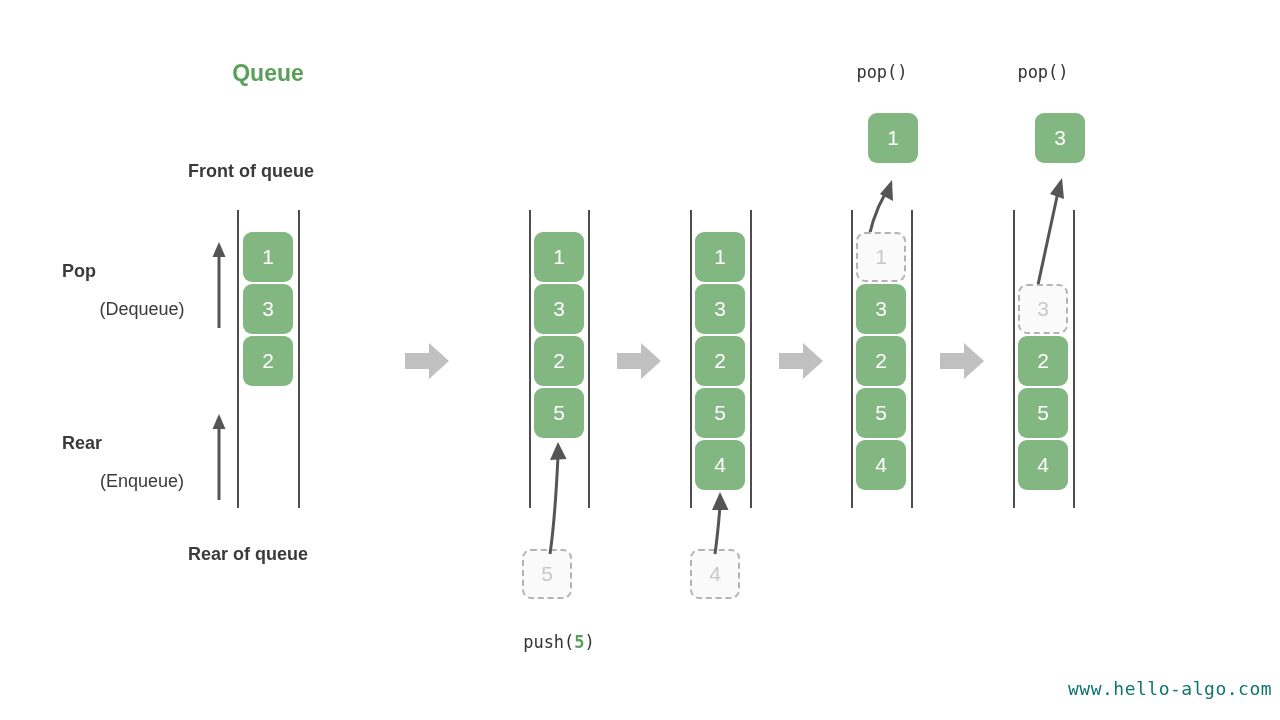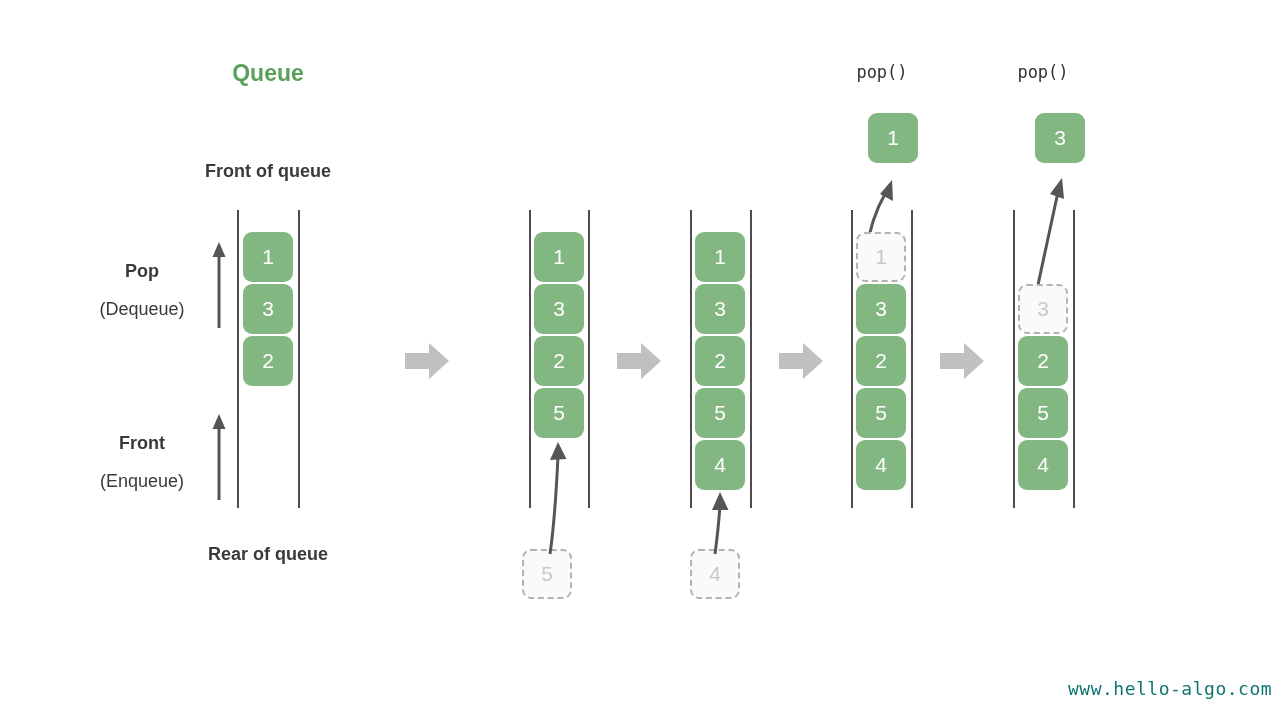--- a/index.html
+++ b/index.html
@@ -24,21 +24,21 @@
     color: #5aa05a;
     white-space: nowrap;
     text-align: center;
   }
   .label-bold {
     position: absolute;
     font-size: 18px;
     font-weight: bold;
     color: #3a3a3a;
     white-space: nowrap;
-    text-align: center;
+    text-align: left;
   }
   .label-reg {
     position: absolute;
     font-size: 18px;
     font-weight: normal;
     color: #3a3a3a;
     white-space: nowrap;
     text-align: center;
   }
   .mono {
@@ -108,21 +108,21 @@
 
   <div class="title" style="left:188px; top:60px; width:160px;">Queue</div>
 
   <div class="label-bold" style="left:188px; top:161px; width:160px;">Front of queue</div>
 
   <div class="label-bold" style="left:188px; top:544px; width:160px;">Rear of queue</div>
 
   <div class="label-bold" style="left:62px; top:261px; width:160px;">Pop</div>
   <div class="label-reg" style="left:62px; top:299px; width:160px;">(Dequeue)</div>
 
-  <div class="label-bold" style="left:62px; top:433px; width:160px;">Front</div>
+  <div class="label-bold" style="left:62px; top:433px; width:160px;">Rear</div>
   <div class="label-reg" style="left:62px; top:471px; width:160px;">(Enqueue)</div>
 
   <svg class="thin-arrow" style="left:206px; top:240px;" width="26" height="90" viewBox="0 0 26 90">
     <line x1="13" y1="88" x2="13" y2="14" stroke="#555555" stroke-width="3"></line>
     <polygon points="13,2 6.5,17 19.5,17" fill="#555555"></polygon>
   </svg>
 
   <svg class="thin-arrow" style="left:206px; top:412px;" width="26" height="90" viewBox="0 0 26 90">
     <line x1="13" y1="88" x2="13" y2="14" stroke="#555555" stroke-width="3"></line>
     <polygon points="13,2 6.5,17 19.5,17" fill="#555555"></polygon>
@@ -147,20 +147,23 @@
   <div class="cell" style="left:534px; top:336px;">2</div>
   <div class="cell" style="left:534px; top:388px;">5</div>
 
   <div class="cell ghost" style="left:522px; top:549px;">5</div>
 
   <svg class="thin-arrow" style="left:520px; top:430px;" width="80" height="130" viewBox="0 0 80 130">
     <path d="M30 124 Q 35 90 38 26" stroke="#555555" stroke-width="3" fill="none"></path>
     <polygon points="38,12 30,30 46.5,29" fill="#555555"></polygon>
   </svg>
 
+  <div class="mono" style="left:479px; top:632px; width:160px;">
+    <span>push(</span><span class="arg">5</span><span>)</span>
+  </div>
 
   <svg class="flow-arrow" style="left:617px; top:341px;" viewBox="0 0 44 40">
     <polygon points="0,12 24,12 24,2 44,20 24,38 24,28 0,28" fill="#c0c0c0"></polygon>
   </svg>
 
   <div class="rail" style="left:690px; top:210px; height:298px;"></div>
   <div class="rail" style="left:750px; top:210px; height:298px;"></div>
 
   <div class="cell" style="left:695px; top:232px;">1</div>
   <div class="cell" style="left:695px; top:284px;">3</div>

